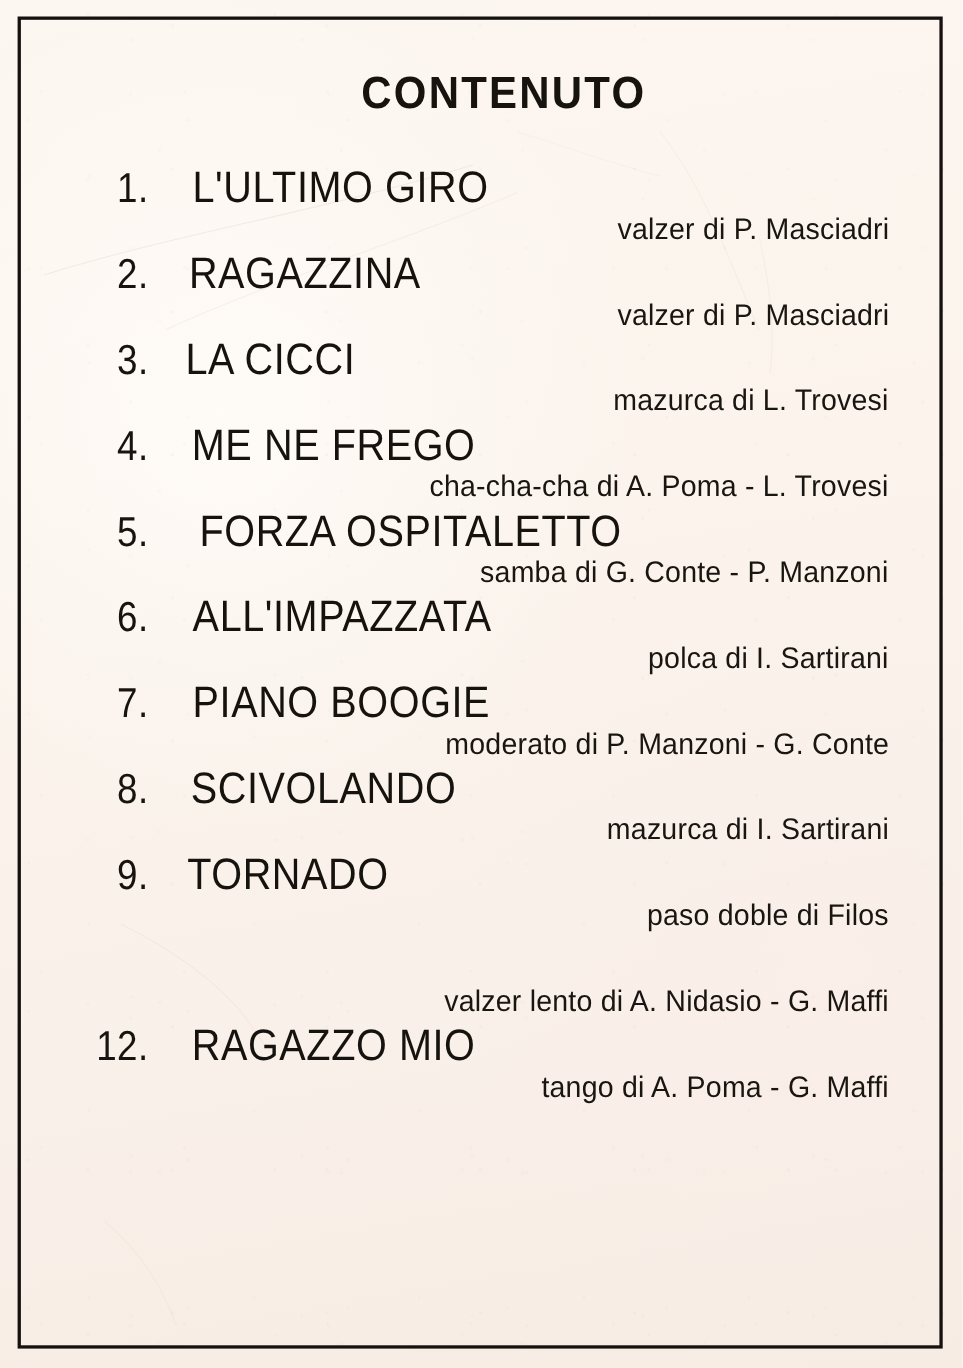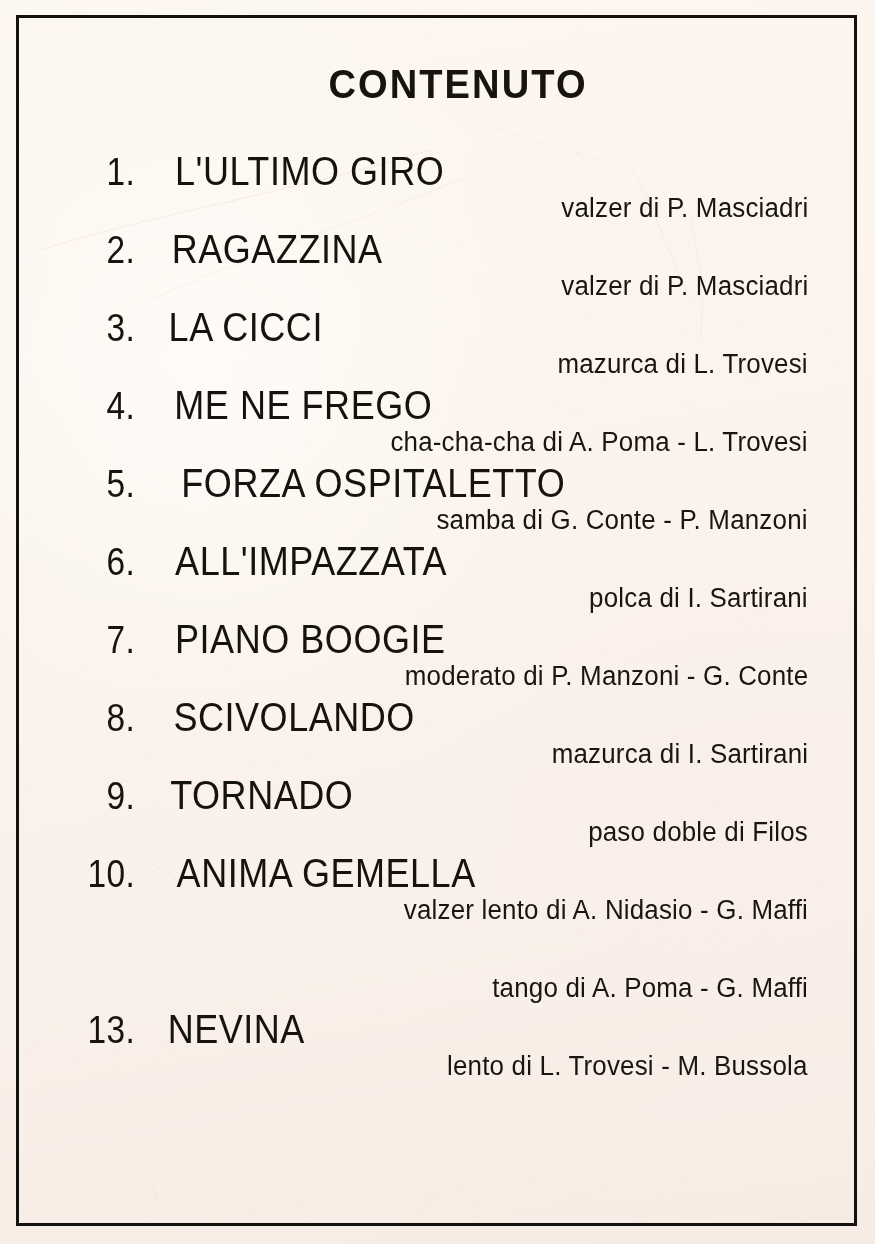--- a/index.html
+++ b/index.html
@@ -223,34 +223,27 @@
 
     <div class="track">
       <div class="track-head">
         <span class="track-num">9.</span>
         <span class="track-title">TORNADO</span>
       </div>
       <div class="track-credit">paso doble di Filos</div>
     </div>
 
     <div class="track">
-      <div class="track-head">
-        <span class="track-num">10.</span>
-        <span class="track-title">ANIMA GEMELLA</span>
-      </div>
       <div class="track-credit">valzer lento di A. Nidasio - G. Maffi</div>
     </div>
 
 
     <div class="track">
+      <div class="track-head">
+        <span class="track-num">12.</span>
+        <span class="track-title">RAGAZZO MIO</span>
+      </div>
       <div class="track-credit">tango di A. Poma - G. Maffi</div>
     </div>
 
-    <div class="track">
-      <div class="track-head">
-        <span class="track-num">13.</span>
-        <span class="track-title">NEVINA</span>
-      </div>
-      <div class="track-credit">lento di L. Trovesi - M. Bussola</div>
-    </div>
 
   </div>
 </div>
 
 </body></html>

